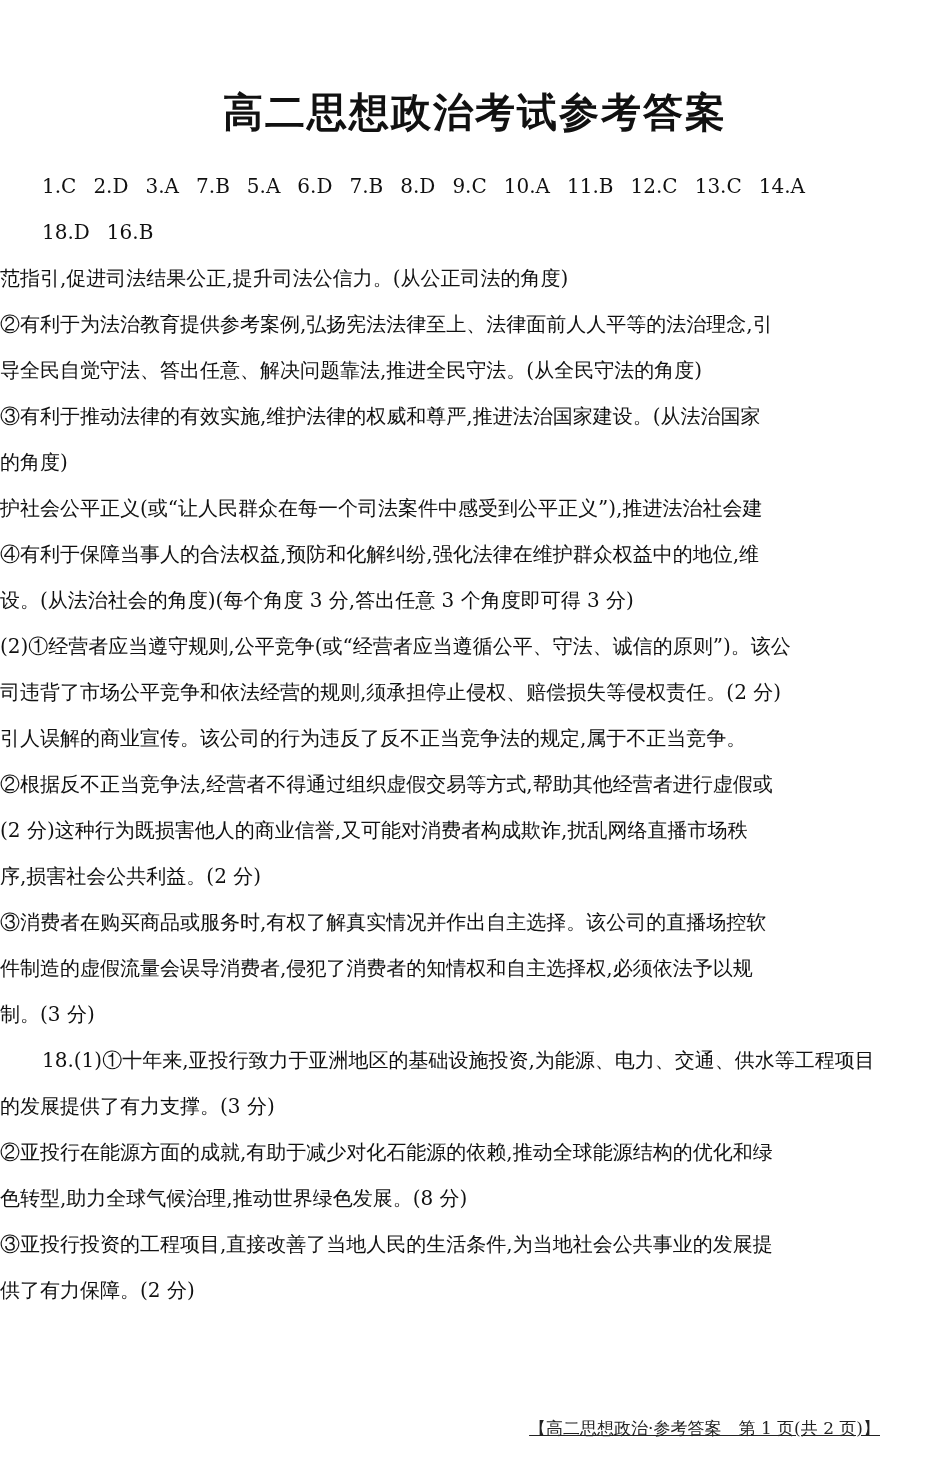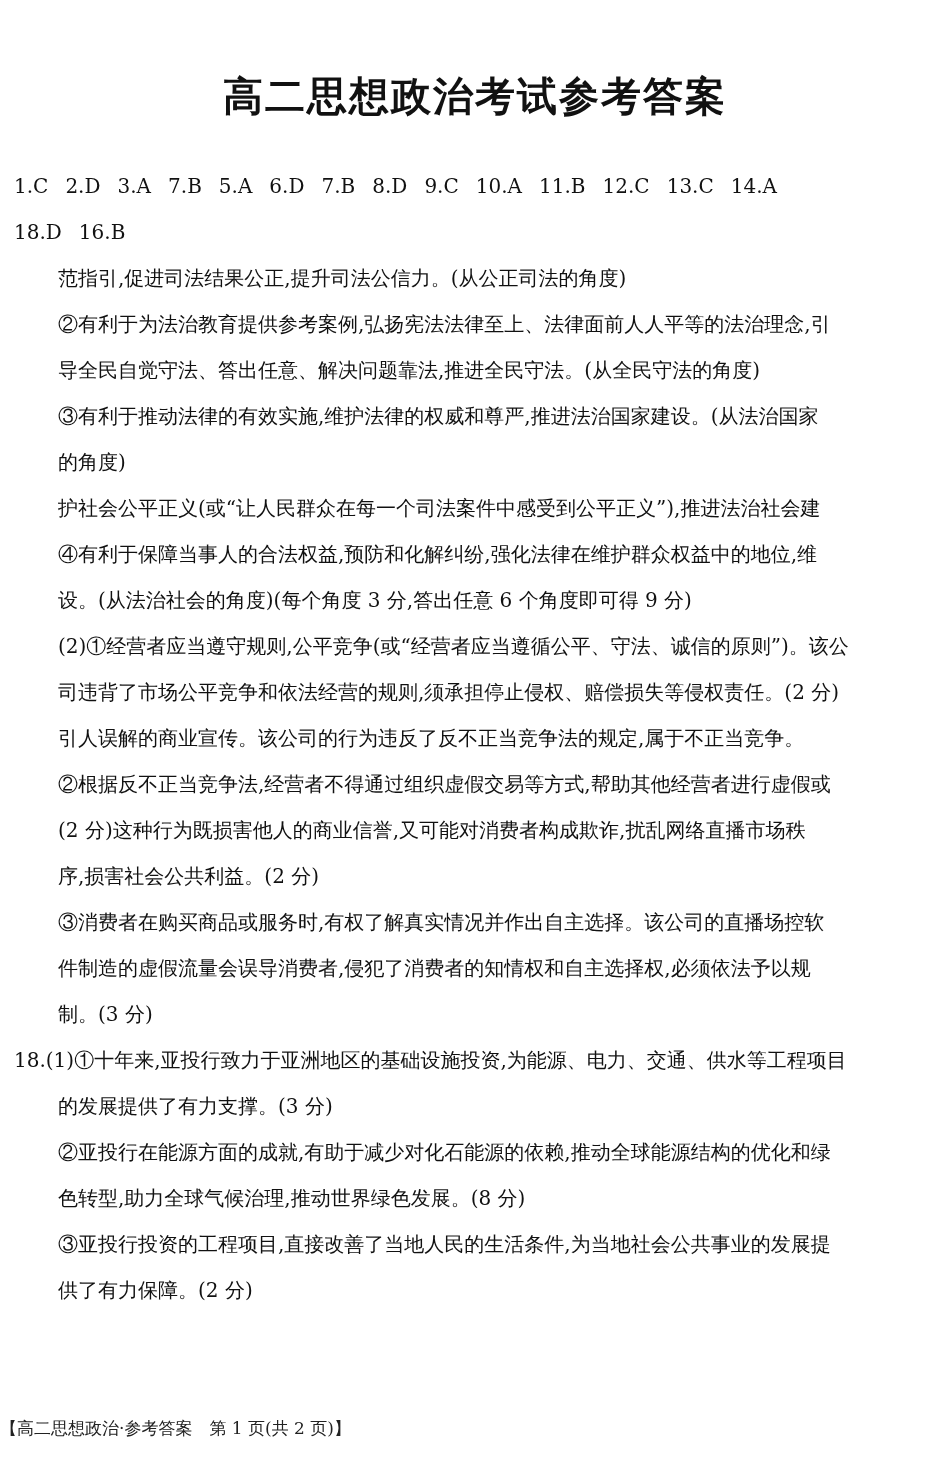--- a/index.html
+++ b/index.html
@@ -1,28 +1,28 @@
 <!DOCTYPE html>
 <html><head>
 <meta charset="utf-8">
 <style>
   html, body { margin:0; padding:0; background:#ffffff; }
   body { width:950px; height:1468px; position:relative; overflow:hidden;
          font-family:"DejaVu Serif","Liberation Serif",serif; color:#111; }
-  .title { position:absolute; top:68px; left:0; width:950px; text-align:center;
+  .title { position:absolute; top:84px; left:0; width:950px; text-align:center;
            font-family:"DejaVu Sans","Liberation Sans",sans-serif; font-weight:bold;
            font-size:40px; letter-spacing:2px; line-height:56px; }
   .content { position:absolute; top:163px; left:0; width:950px; }
   .line { height:46px; line-height:46px; font-size:20px; white-space:nowrap; overflow:hidden; }
-  .line.q { padding-left:14px; }
-  .line.ind { padding-left:58px; }
+  .line.q { padding-left:42px; }
+  .line.ind { }
   .mc { display:flex; gap:0; }
   .mc span { display:inline-block; margin-right:17px; }
-  .footer { position:absolute; top:1414px; left:0; width:880px; text-align:left;
-            font-size:17px; line-height:28px; color:#222; }
+  .footer { position:absolute; top:1414px; left:0; width:880px; text-align:right;
+            font-size:17px; line-height:28px; color:#222;text-decoration:underline; }
 </style>
 </head>
 <body>
 
 <div class="title">高二思想政治考试参考答案</div>
 
 <div class="content">
   <div class="line q mc">
     <span>1.C</span>
     <span>2.D</span>
@@ -45,21 +45,21 @@
   </div>
 
   <div>
     <div class="line ind">范指引,促进司法结果公正,提升司法公信力。(从公正司法的角度)</div>
     <div class="line ind">②有利于为法治教育提供参考案例,弘扬宪法法律至上、法律面前人人平等的法治理念,引</div>
     <div class="line ind">导全民自觉守法、答出任意、解决问题靠法,推进全民守法。(从全民守法的角度)</div>
     <div class="line ind">③有利于推动法律的有效实施,维护法律的权威和尊严,推进法治国家建设。(从法治国家</div>
     <div class="line ind">的角度)</div>
     <div class="line ind">护社会公平正义(或“让人民群众在每一个司法案件中感受到公平正义”),推进法治社会建</div>
     <div class="line ind">④有利于保障当事人的合法权益,预防和化解纠纷,强化法律在维护群众权益中的地位,维</div>
-    <div class="line ind">设。(从法治社会的角度)(每个角度 3 分,答出任意 6 个角度即可得 9 分)</div>
+    <div class="line ind">设。(从法治社会的角度)(每个角度 3 分,答出任意 3 个角度即可得 3 分)</div>
     <div class="line ind">(2)①经营者应当遵守规则,公平竞争(或“经营者应当遵循公平、守法、诚信的原则”)。该公</div>
     <div class="line ind">司违背了市场公平竞争和依法经营的规则,须承担停止侵权、赔偿损失等侵权责任。(2 分)</div>
     <div class="line ind">引人误解的商业宣传。该公司的行为违反了反不正当竞争法的规定,属于不正当竞争。</div>
     <div class="line ind">②根据反不正当竞争法,经营者不得通过组织虚假交易等方式,帮助其他经营者进行虚假或</div>
     <div class="line ind">(2 分)这种行为既损害他人的商业信誉,又可能对消费者构成欺诈,扰乱网络直播市场秩</div>
     <div class="line ind">序,损害社会公共利益。(2 分)</div>
     <div class="line ind">③消费者在购买商品或服务时,有权了解真实情况并作出自主选择。该公司的直播场控软</div>
     <div class="line ind">件制造的虚假流量会误导消费者,侵犯了消费者的知情权和自主选择权,必须依法予以规</div>
     <div class="line ind">制。(3 分)</div>
   </div>

